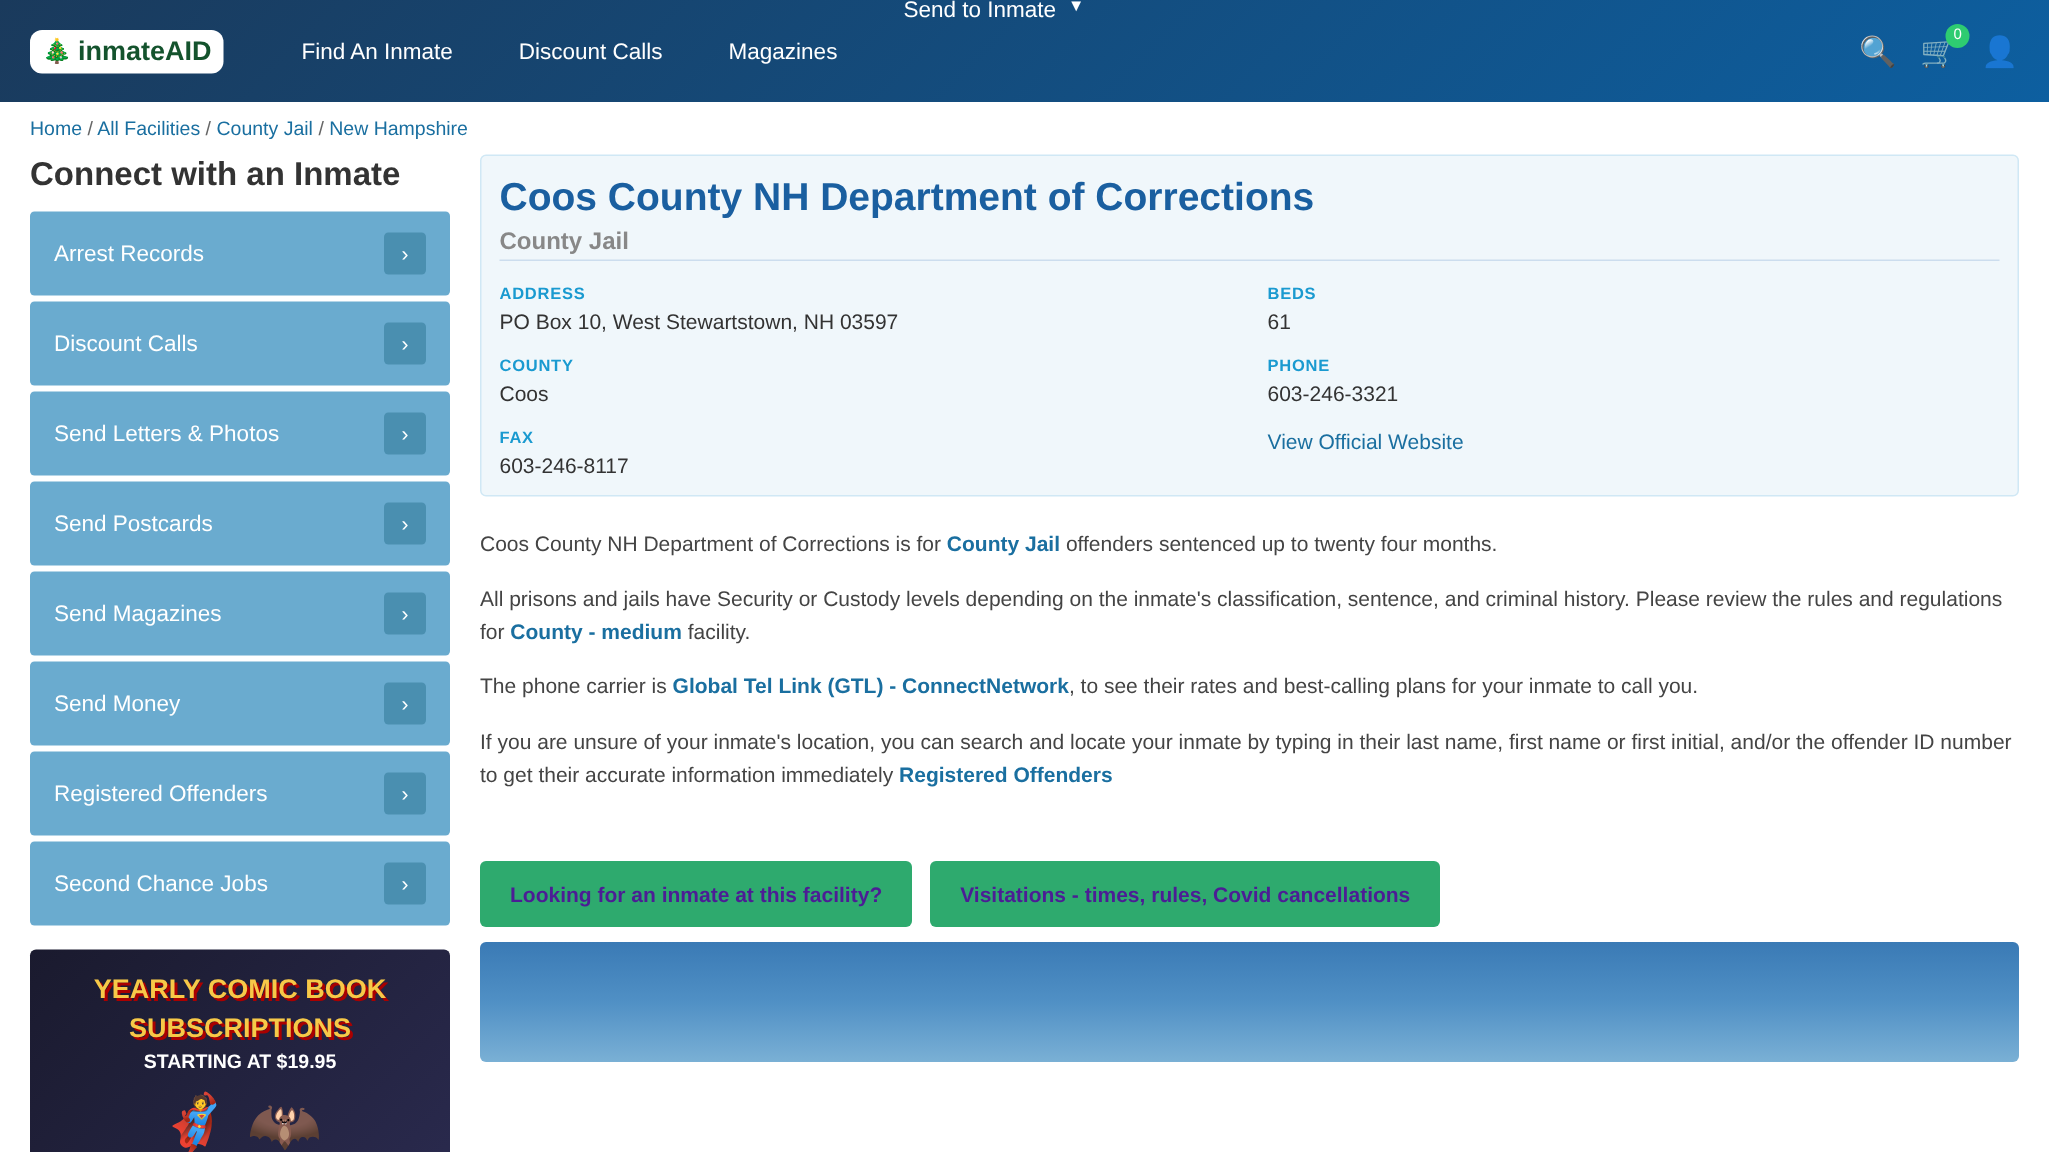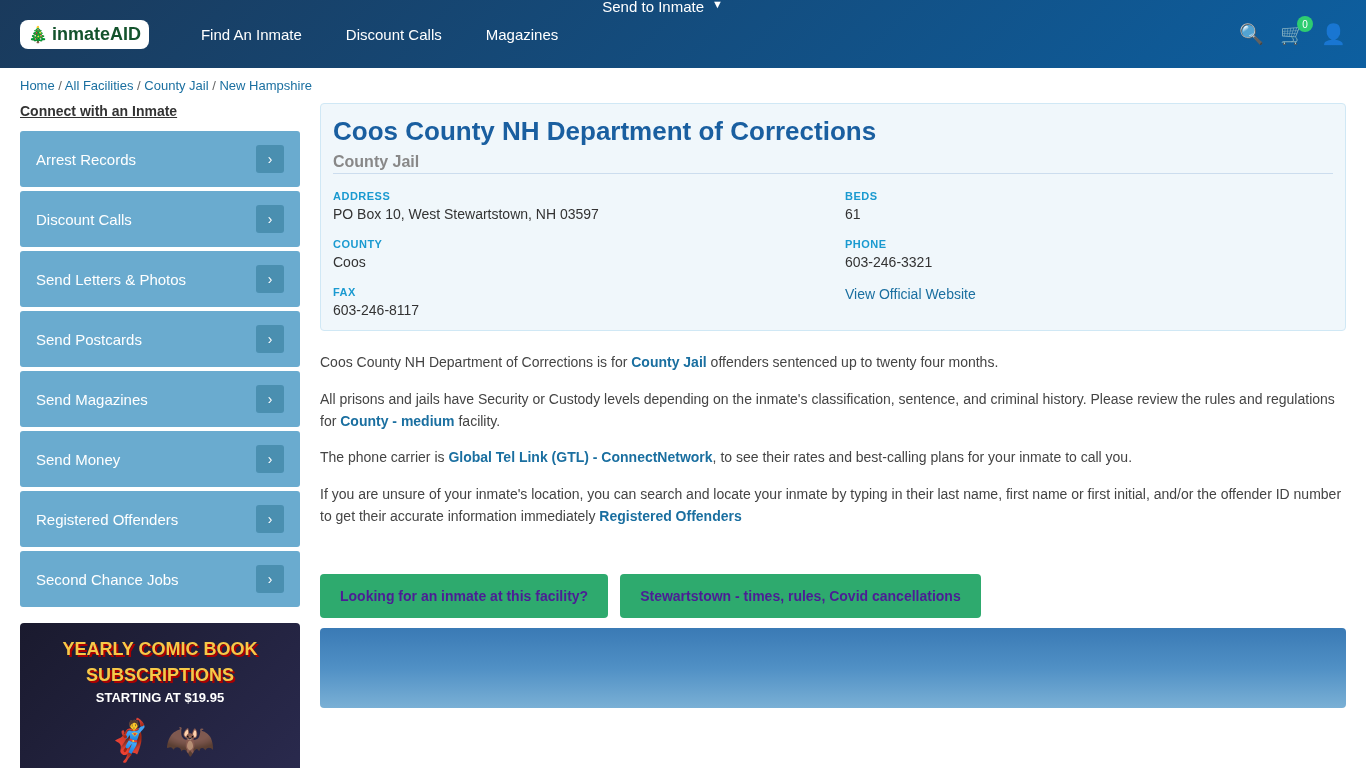--- a/index.html
+++ b/index.html
@@ -96,23 +96,22 @@
       gap: 20px;
       max-width: 1366px;
     }
 
     
     .sidebar {
       width: 280px;
       flex-shrink: 0;
     }
     .sidebar-title {
-      font-size: 14px;
-      font-weight: bold;
-      text-decoration: underline;
+      font-size: 22px;
+      font-weight: bold;
       margin-bottom: 12px;
       color: #333;
     }
     .sidebar-btn {
       display: flex;
       align-items: center;
       justify-content: space-between;
       background: #6aabcf;
       color: #fff;
       padding: 14px 16px;
@@ -402,19 +401,19 @@
       <p>
         The phone carrier is <a href="#">Global Tel Link (GTL) - ConnectNetwork</a>, to see their rates and best-calling plans for your inmate to call you.
       </p>
       <p>
         If you are unsure of your inmate's location, you can search and locate your inmate by typing in their last name, first name or first initial, and/or the offender ID number to get their accurate information immediately <a href="#">Registered Offenders</a>
       </p>
     </div>
 
     <div class="cta-buttons">
       <a href="#" class="cta-btn">Looking for an inmate at this facility?</a>
-      <a href="#" class="cta-btn">Stewartstown - times, rules, Covid cancellations</a>
+      <a href="#" class="cta-btn">Visitations - times, rules, Covid cancellations</a>
     </div>
 
     <div class="photo-strip"></div>
   </main>
 
 </div>
 
 </body></html>

